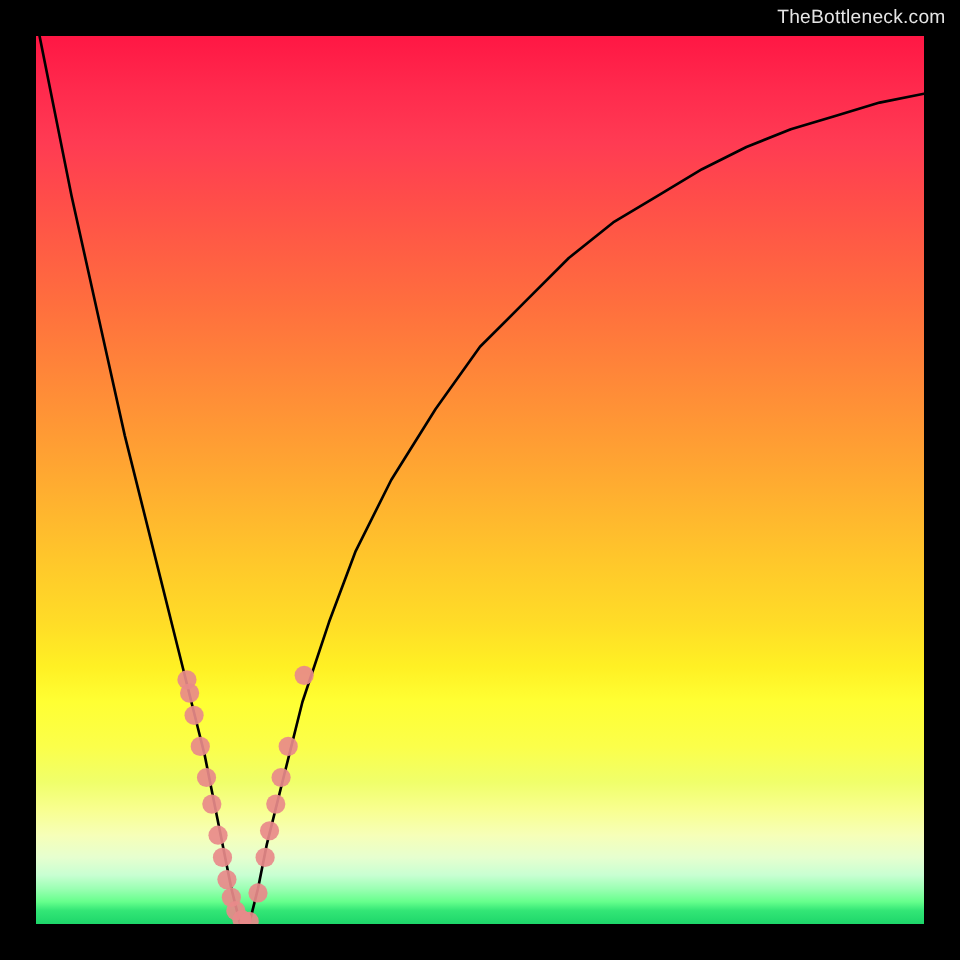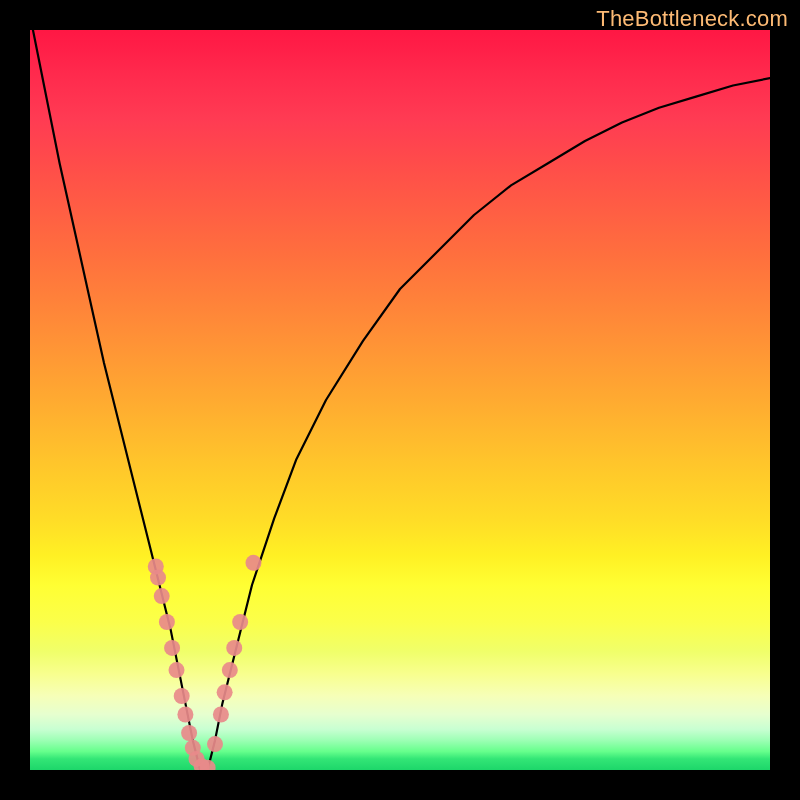--- a/index.html
+++ b/index.html
@@ -8,23 +8,23 @@
       width: 800px;
       height: 800px;
       background: #000;
       position: relative;
     }
     .watermark {
       position: absolute;
       top: 6px;
       right: 12px;
       font-family: Arial, Helvetica, sans-serif;
-      font-size: 22px;
+      font-size: 16px;
       font-weight: 500;
-      color: #fdba74;
+      color: #e5e5e5;
       z-index: 50;
       letter-spacing: 0.2px;
     }
     .plot-area {
       position: absolute;
       left: 30px;
       top: 30px;
       width: 740px;
       height: 740px;
       overflow: hidden;

